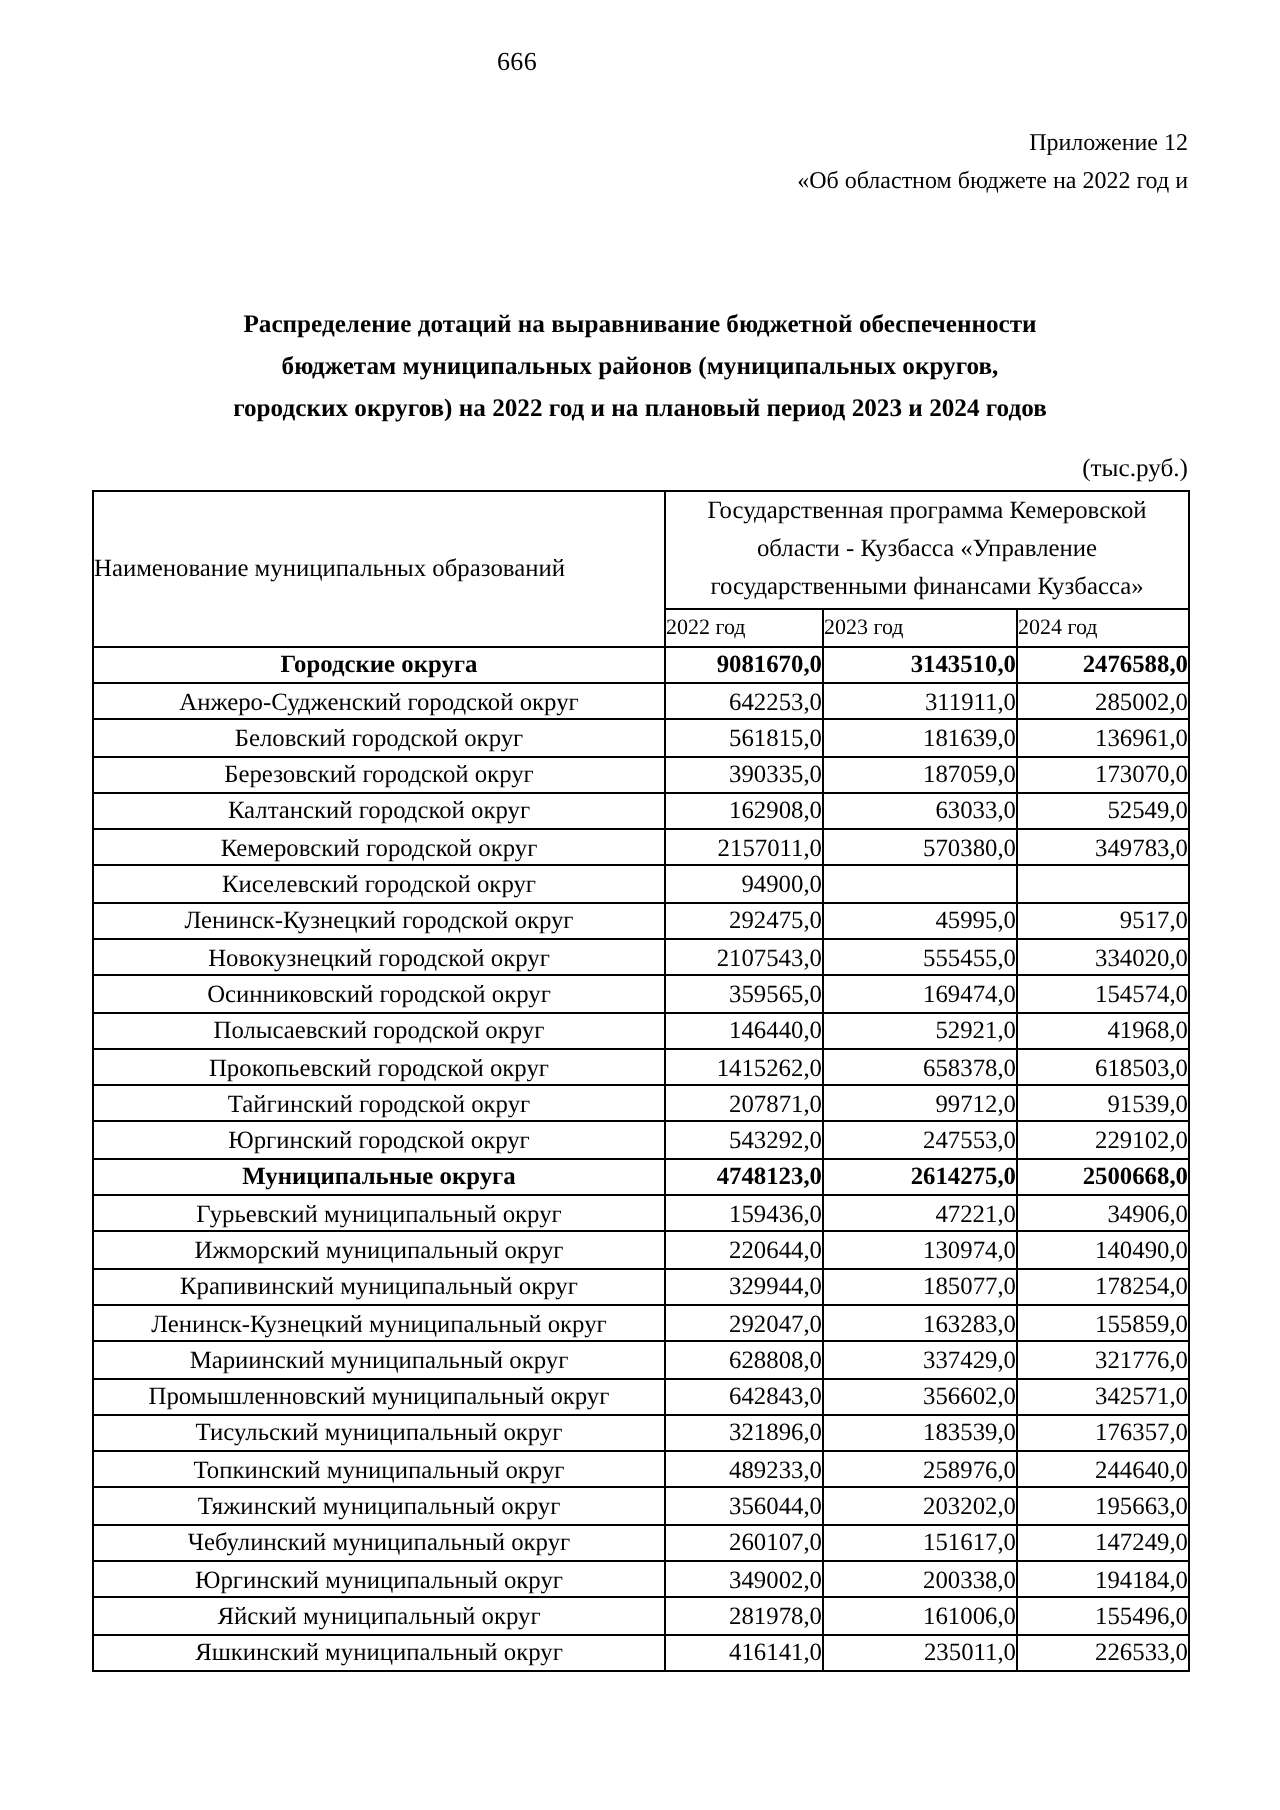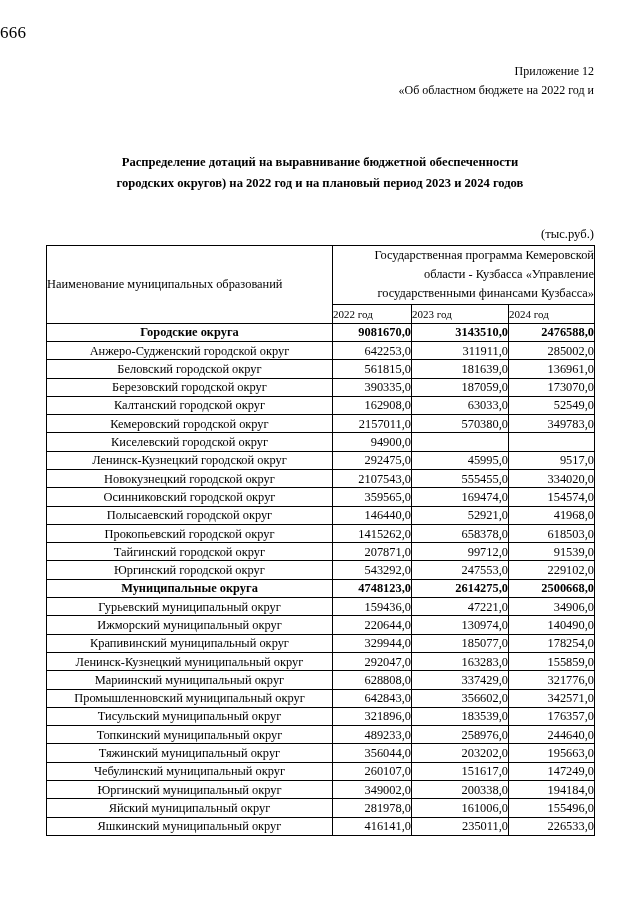--- a/index.html
+++ b/index.html
@@ -20,21 +20,22 @@
     position: relative;
     width: 640px;
     height: 905px;
     box-sizing: border-box;
   }
   .page-number {
     position: absolute;
     top: 23px;
     left: 0;
     width: 517px;
-    font-size: 17px;
+    text-align: center;
+    font-size: 13px;
     letter-spacing: 0.2px;
   }
   .appendix-block {
     position: absolute;
     top: 62px;
     right: 46px;
     width: 380px;
     text-align: right;
     font-size: 12px;
     line-height: 19.4px;
@@ -77,21 +78,21 @@
 
   th.hdr-name {
     height: 73px;
     text-align: left;
     vertical-align: top;
     padding-top: 7px;
     font-size: 12.4px;
   }
   th.hdr-program {
     height: 55px;
-    text-align: right;
+    text-align: center;
     vertical-align: top;
     padding: 7px 6px 0 6px;
     line-height: 19.2px;
     font-size: 12.4px;
   }
   th.hdr-year {
     height: 18px;
     text-align: left;
     font-size: 11px;
     padding: 1px 0 2px 0;
@@ -121,20 +122,21 @@
 
   <div class="page-number">666</div>
 
   <div class="appendix-block">
     <div>Приложение 12</div>
     <div>«Об областном бюджете на 2022 год и</div>
   </div>
 
   <div class="title-block">
     <div>Распределение дотаций на выравнивание бюджетной обеспеченности</div>
+    <div>бюджетам муниципальных районов (муниципальных округов,</div>
     <div>городских округов) на 2022 год и на плановый период 2023 и 2024 годов</div>
   </div>
 
   <div class="units-note">(тыс.руб.)</div>
 
   <table class="main-table">
     <colgroup>
       <col class="c-name">
       <col class="c-y2022">
       <col class="c-y2023">

